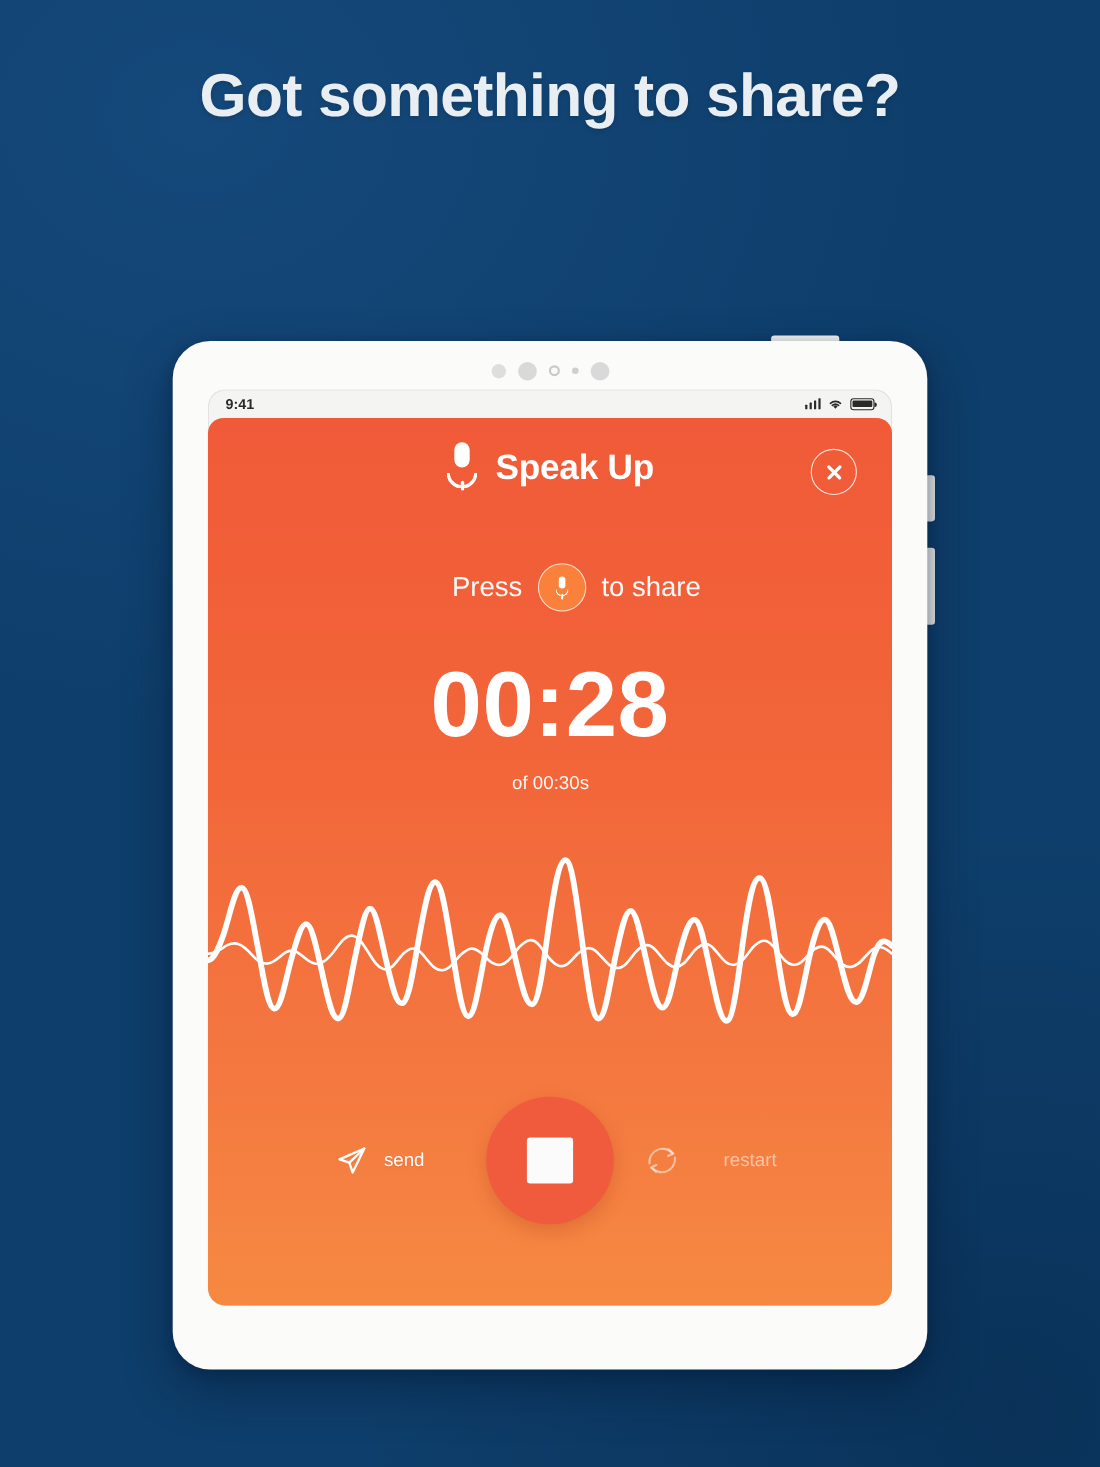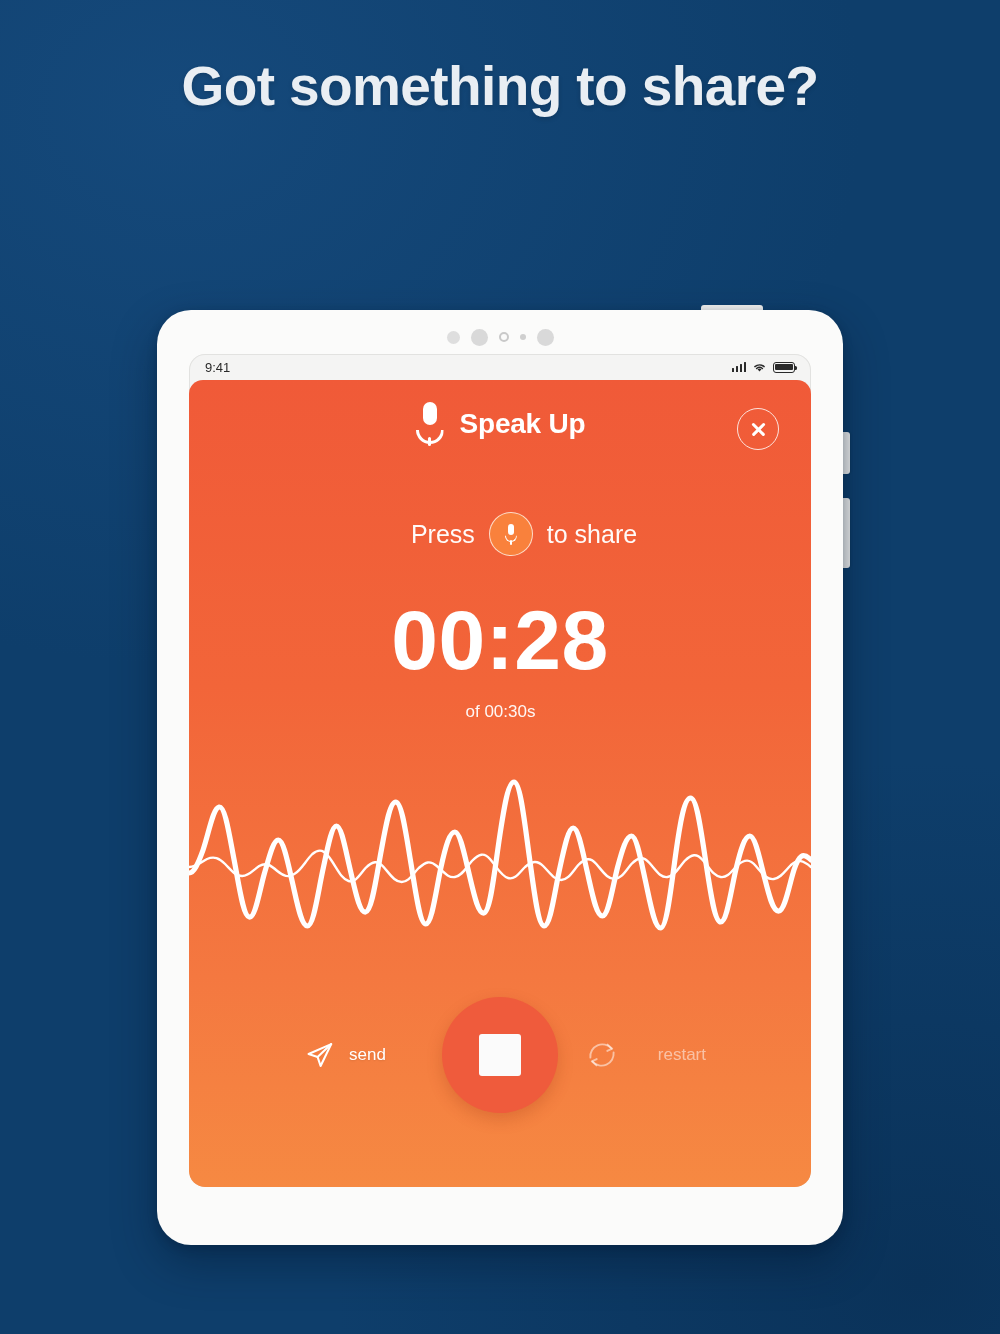--- a/index.html
+++ b/index.html
@@ -100,21 +100,21 @@
   
   .statusbar {
     position:absolute;
     top:0; left:0; right:0;
     height:26px;
     display:flex;
     align-items:center;
     justify-content:space-between;
     padding:0 16px;
     font-size:13px;
-    font-weight:normal;
+    font-weight:bold;
     color:#2A2A2A;
     z-index:4;
   }
   .sb-right { display:flex; align-items:center; gap:6px; }
 
   .sig { display:flex; align-items:flex-end; gap:1.5px; height:10px; }
   .sig i { display:block; width:2.5px; background:#2A2A2A; border-radius:0.5px; }
   .sig i:nth-child(1){height:4px}
   .sig i:nth-child(2){height:6px}
   .sig i:nth-child(3){height:8px}
@@ -167,21 +167,21 @@
     border:3.4px solid #fff;
     border-top-color:transparent;
     border-radius:50%;
     clip-path:inset(50% 0 0 0);
   }
   .mic-big .stem {
     position:absolute; left:13.2px; top:35px;
     width:3.6px; height:9px;
     background:#fff; border-radius:2px;
   }
-  .app-title { font-size:28px; font-weight:bold; letter-spacing:-0.2px; }
+  .app-title { font-size:32px; font-weight:bold; letter-spacing:-0.2px; }
 
   .close-btn {
     position:absolute;
     top:28px; right:32px;
     width:42px; height:42px;
     border:1.8px solid rgba(255,255,255,0.82);
     border-radius:50%;
     display:flex; align-items:center; justify-content:center;
     cursor:pointer;
   }

